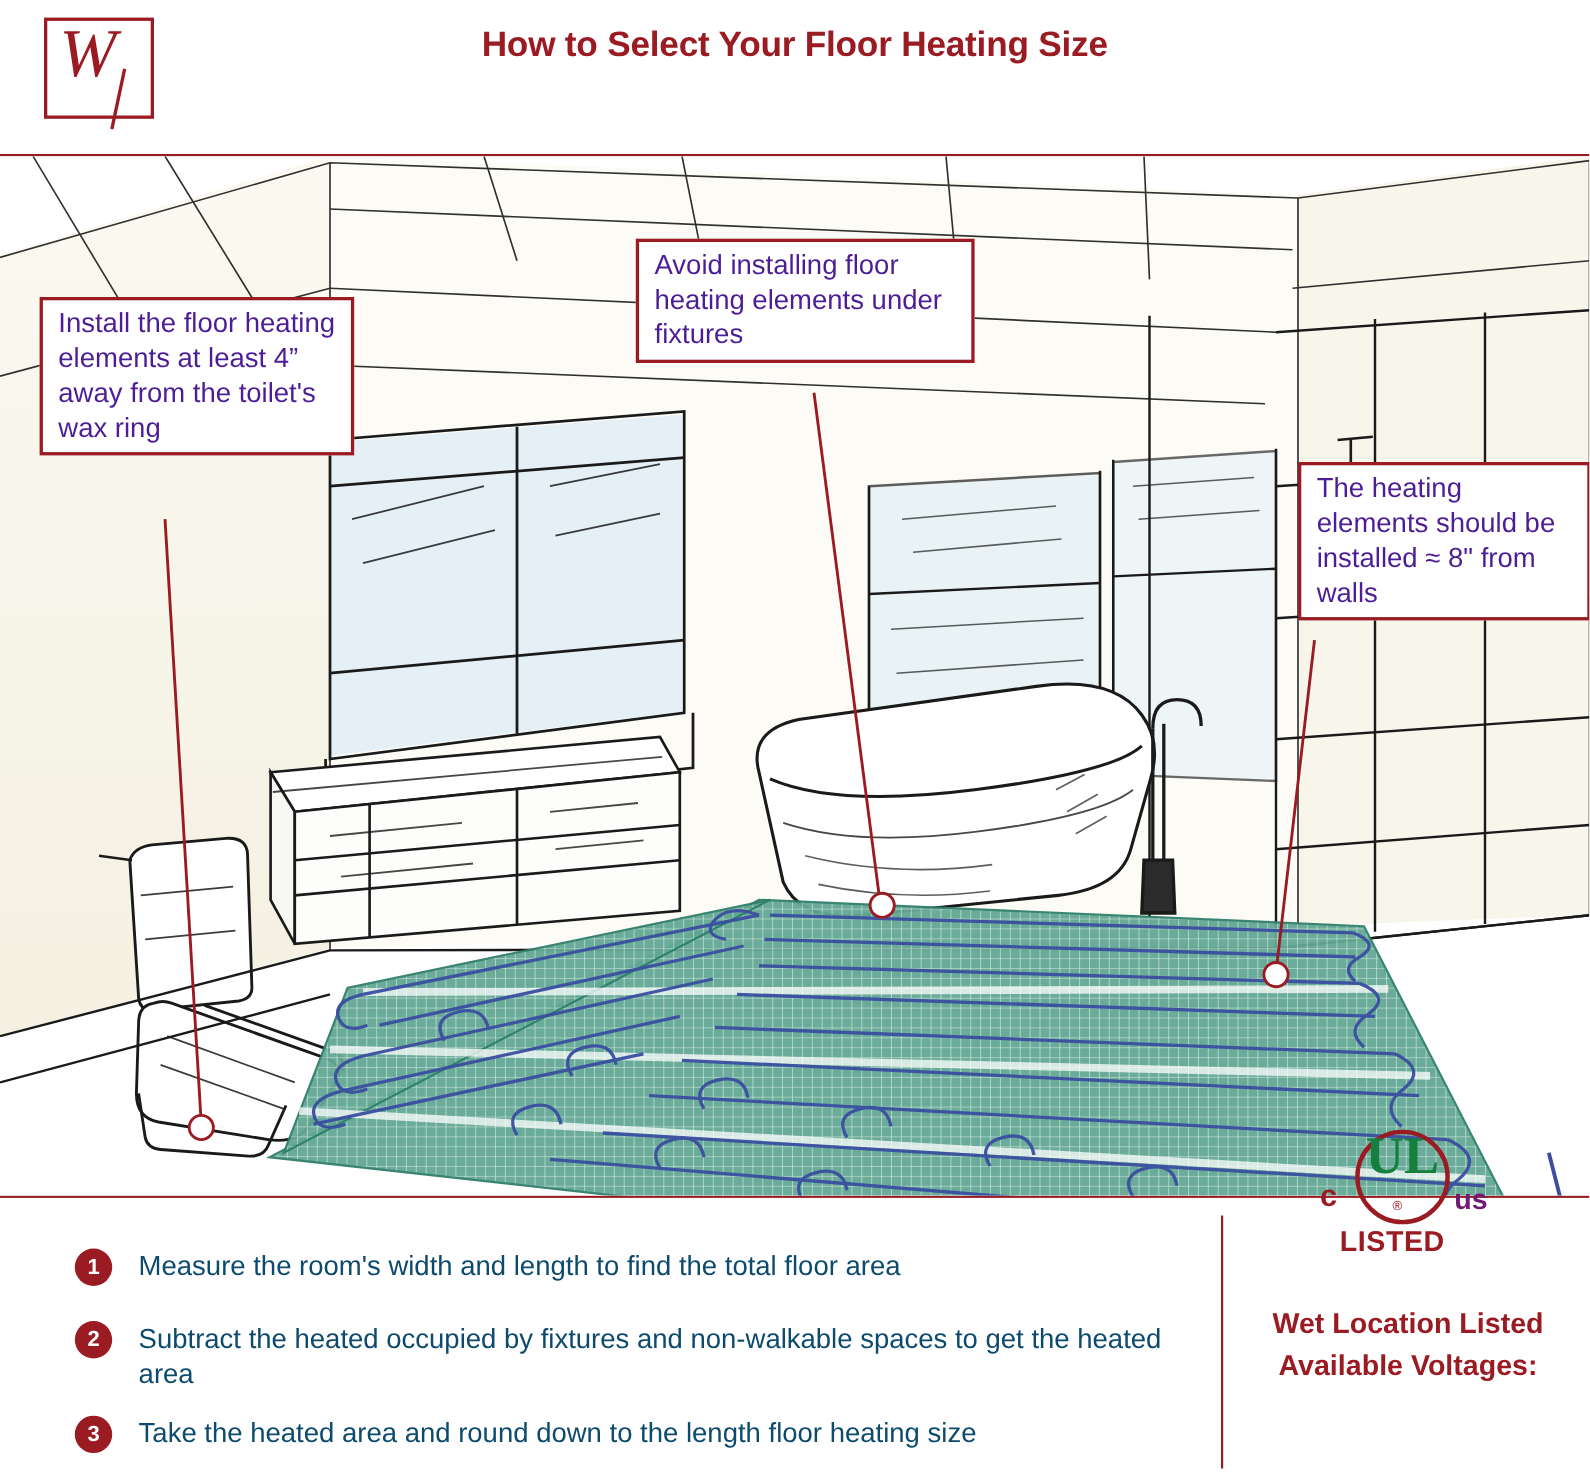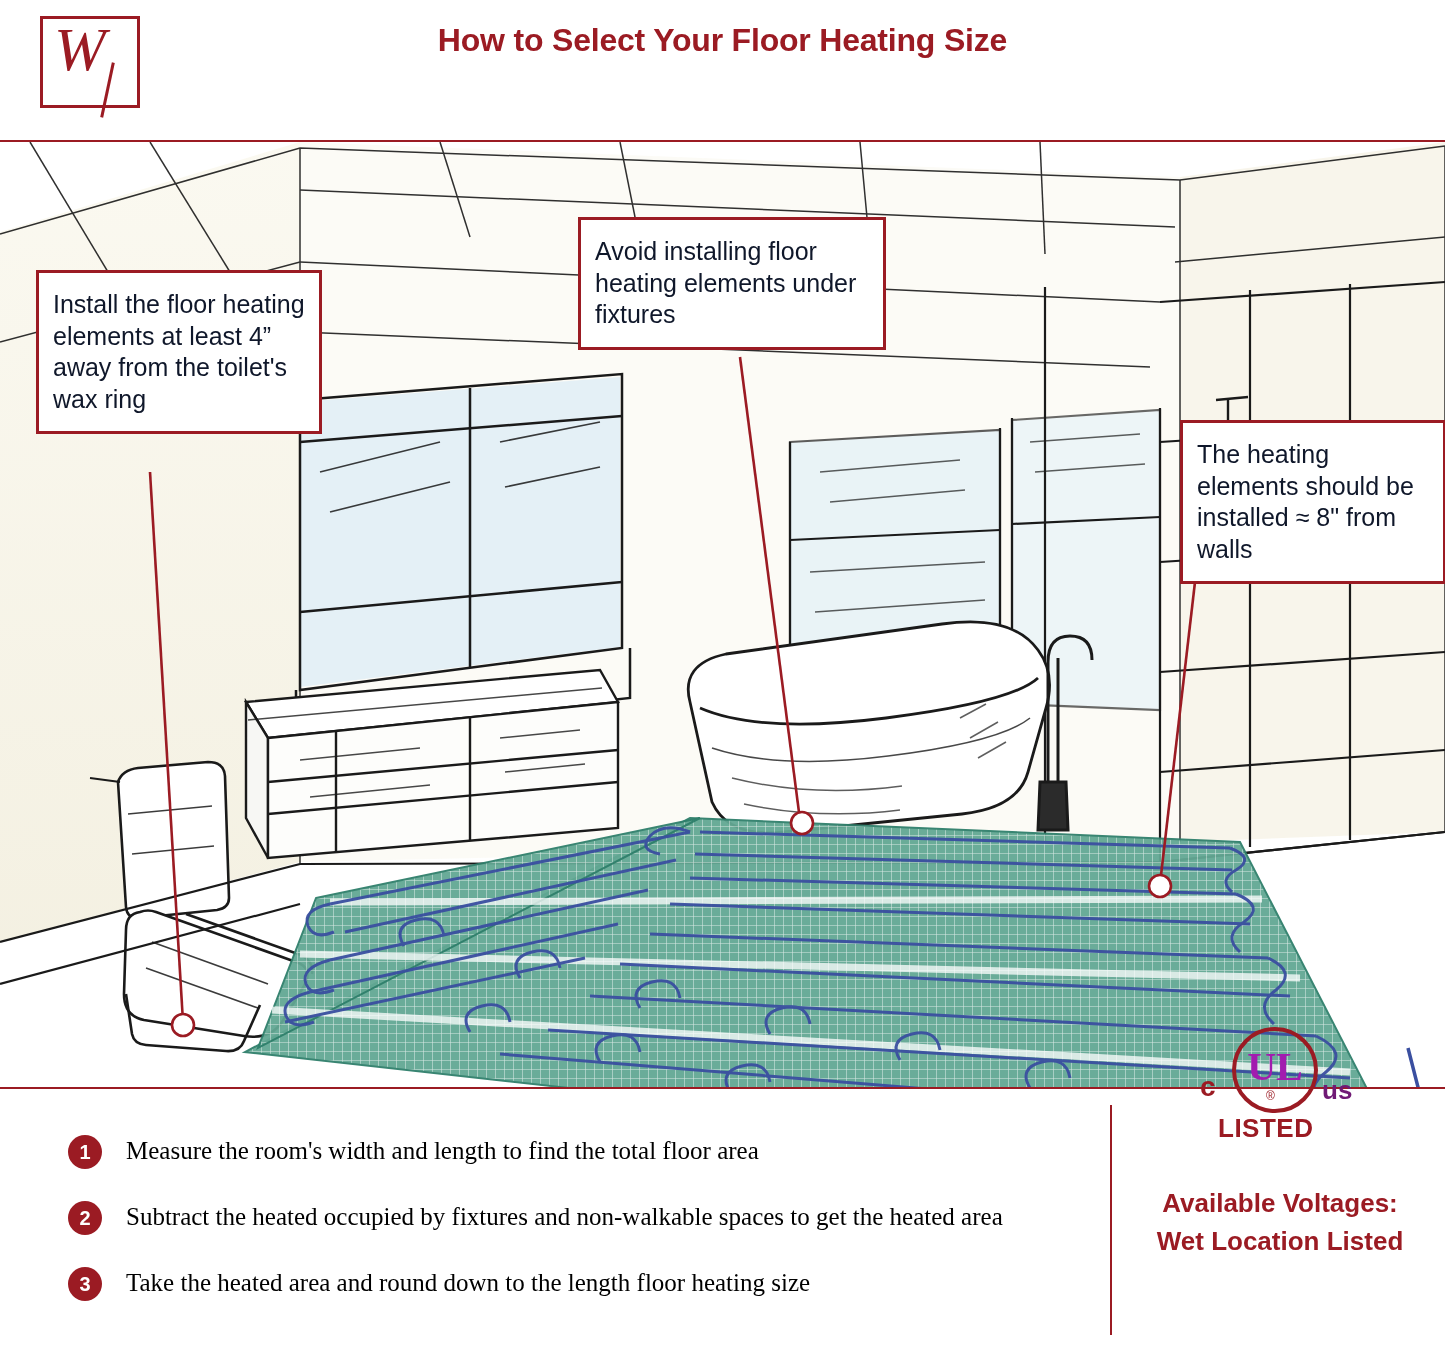--- a/index.html
+++ b/index.html
@@ -81,24 +81,24 @@
     overflow: hidden;
   }
   .illustration svg { position: absolute; left: 0; top: 0; }
 
   
   .callout {
     position: absolute;
     background: #ffffff;
     border: 3px solid #9b1b23;
     box-sizing: border-box;
-    padding: 16px 14px;
+    padding: 6px 14px;
     font-size: 25px;
     line-height: 1.26;
-    color: #0f172a;
+    color: #4c1d95;
     z-index: 6;
   }
   #callout-toilet { left: 36px; top: 128px; width: 286px; }
   #callout-fixtures { left: 578px; top: 75px; width: 308px; }
   #callout-walls { left: 1180px; top: 278px; width: 266px; }
 
   
   .footer {
     position: absolute;
     left: 0; top: 1087px;
@@ -124,22 +124,21 @@
     background: #9b1b23;
     color: #ffffff;
     font-size: 20px;
     font-weight: bold;
     text-align: center;
     line-height: 34px;
   }
   .step-text {
     font-size: 25px;
     line-height: 1.28;
-    color: #000000;
-    font-family: Liberation Serif, serif;
+    color: #0c4a6e;
   }
 
   .footer-divider {
     position: absolute;
     left: 1110px; top: 18px;
     width: 2px; height: 230px;
     background: #9b1b23;
   }
 
   .ul-badge {
@@ -151,28 +150,28 @@
   .ul-circle {
     position: absolute;
     left: 50px; top: 0;
     width: 86px; height: 86px;
     border: 4px solid #9b1b23;
     border-radius: 50%;
     box-sizing: border-box;
   }
   .ul-letters {
     position: absolute;
-    left: 50px; top: 20px;
+    left: 50px; top: 0;
     width: 86px;
     text-align: center;
     font-family: "Liberation Serif", serif;
-    font-size: 40px;
+    font-size: 48px;
     font-weight: bold;
     line-height: 1;
-    color: #a21caf;
+    color: #15803d;
   }
   .ul-reg {
     position: absolute;
     left: 84px; top: 62px;
     font-size: 12px;
     color: #9b1b23;
   }
   .ul-c {
     position: absolute;
     left: 18px; top: 44px;
@@ -467,16 +466,16 @@
   <div class="ul-badge">
     <div class="ul-c">c</div>
     <div class="ul-circle"></div>
     <div class="ul-letters">UL</div>
     <div class="ul-reg">®</div>
     <div class="ul-us">us</div>
     <div class="ul-listed">LISTED</div>
   </div>
 
   <div class="cert-lines">
+    <div class="cert-line">Wet Location Listed</div>
     <div class="cert-line">Available Voltages:</div>
-    <div class="cert-line">Wet Location Listed</div>
   </div>
 </div>
 
 </body></html>

